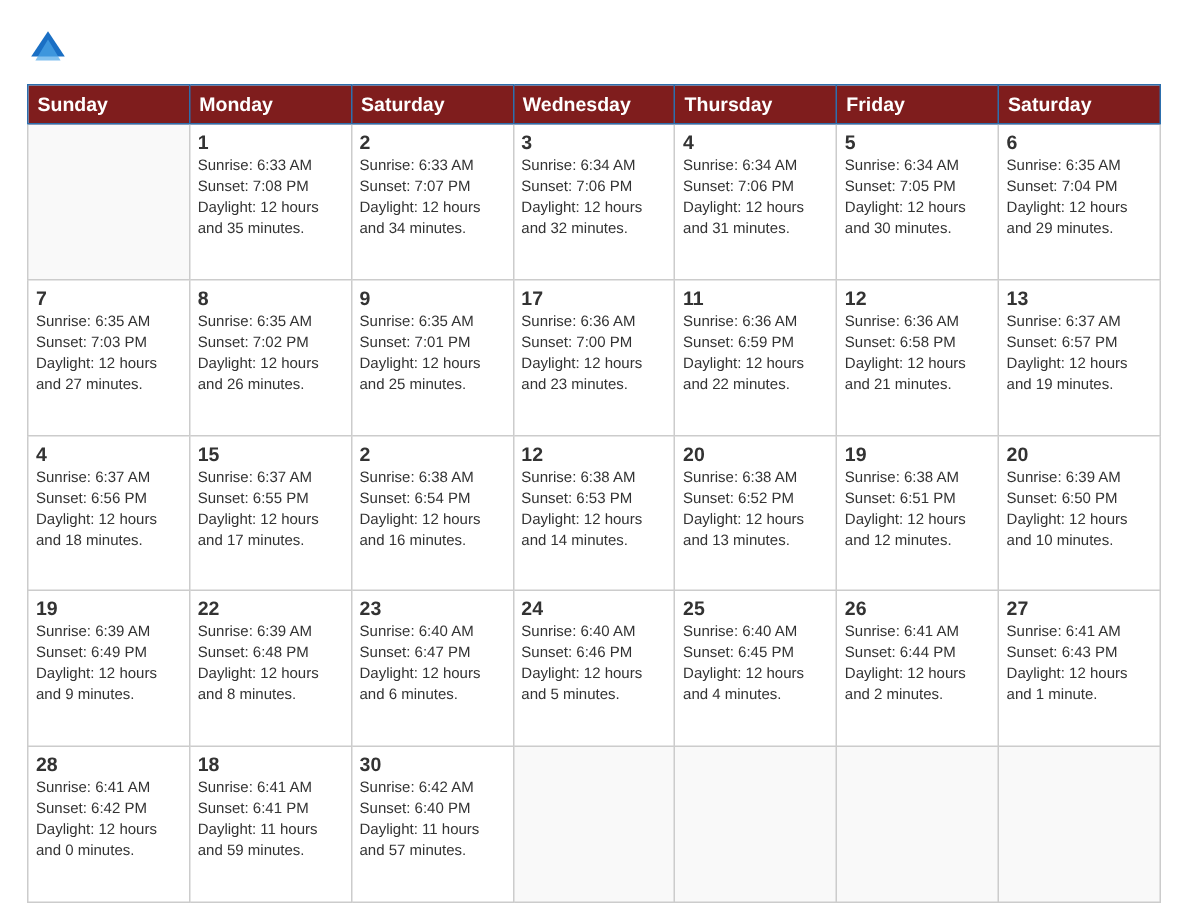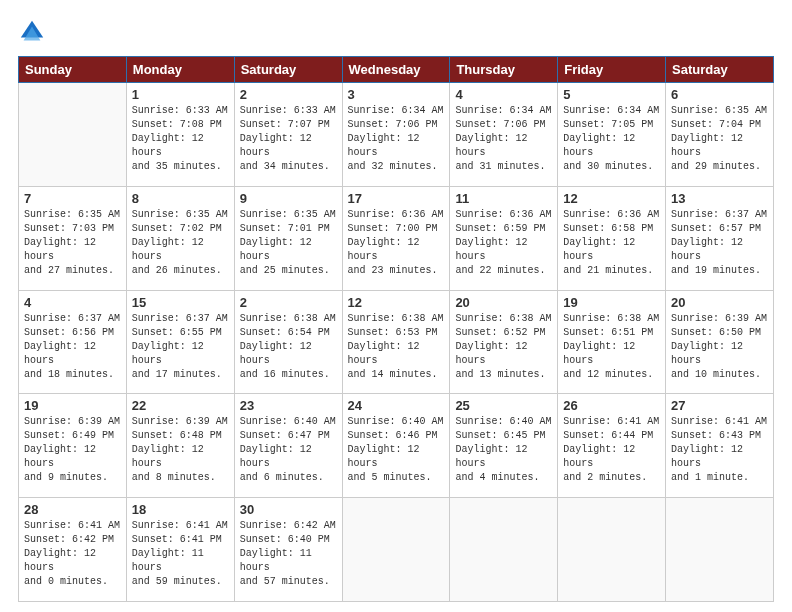--- a/index.html
+++ b/index.html
@@ -84,21 +84,20 @@
     .day-num {
       font-size: 13px;
       font-weight: bold;
       margin-bottom: 2px;
       display: block;
     }
     .day-info {
       font-size: 10px;
       line-height: 1.4;
       color: #333;
-      font-family: Liberation Mono, monospace;
     }
   </style>
 </head>
 <body>
 
 <div class="page">
   <div class="header">
     <div class="logo">
       <svg class="logo-icon" viewBox="0 0 40 40">
         <polygon points="20,4 36,28 4,28" fill="#1a6fc4"></polygon>

